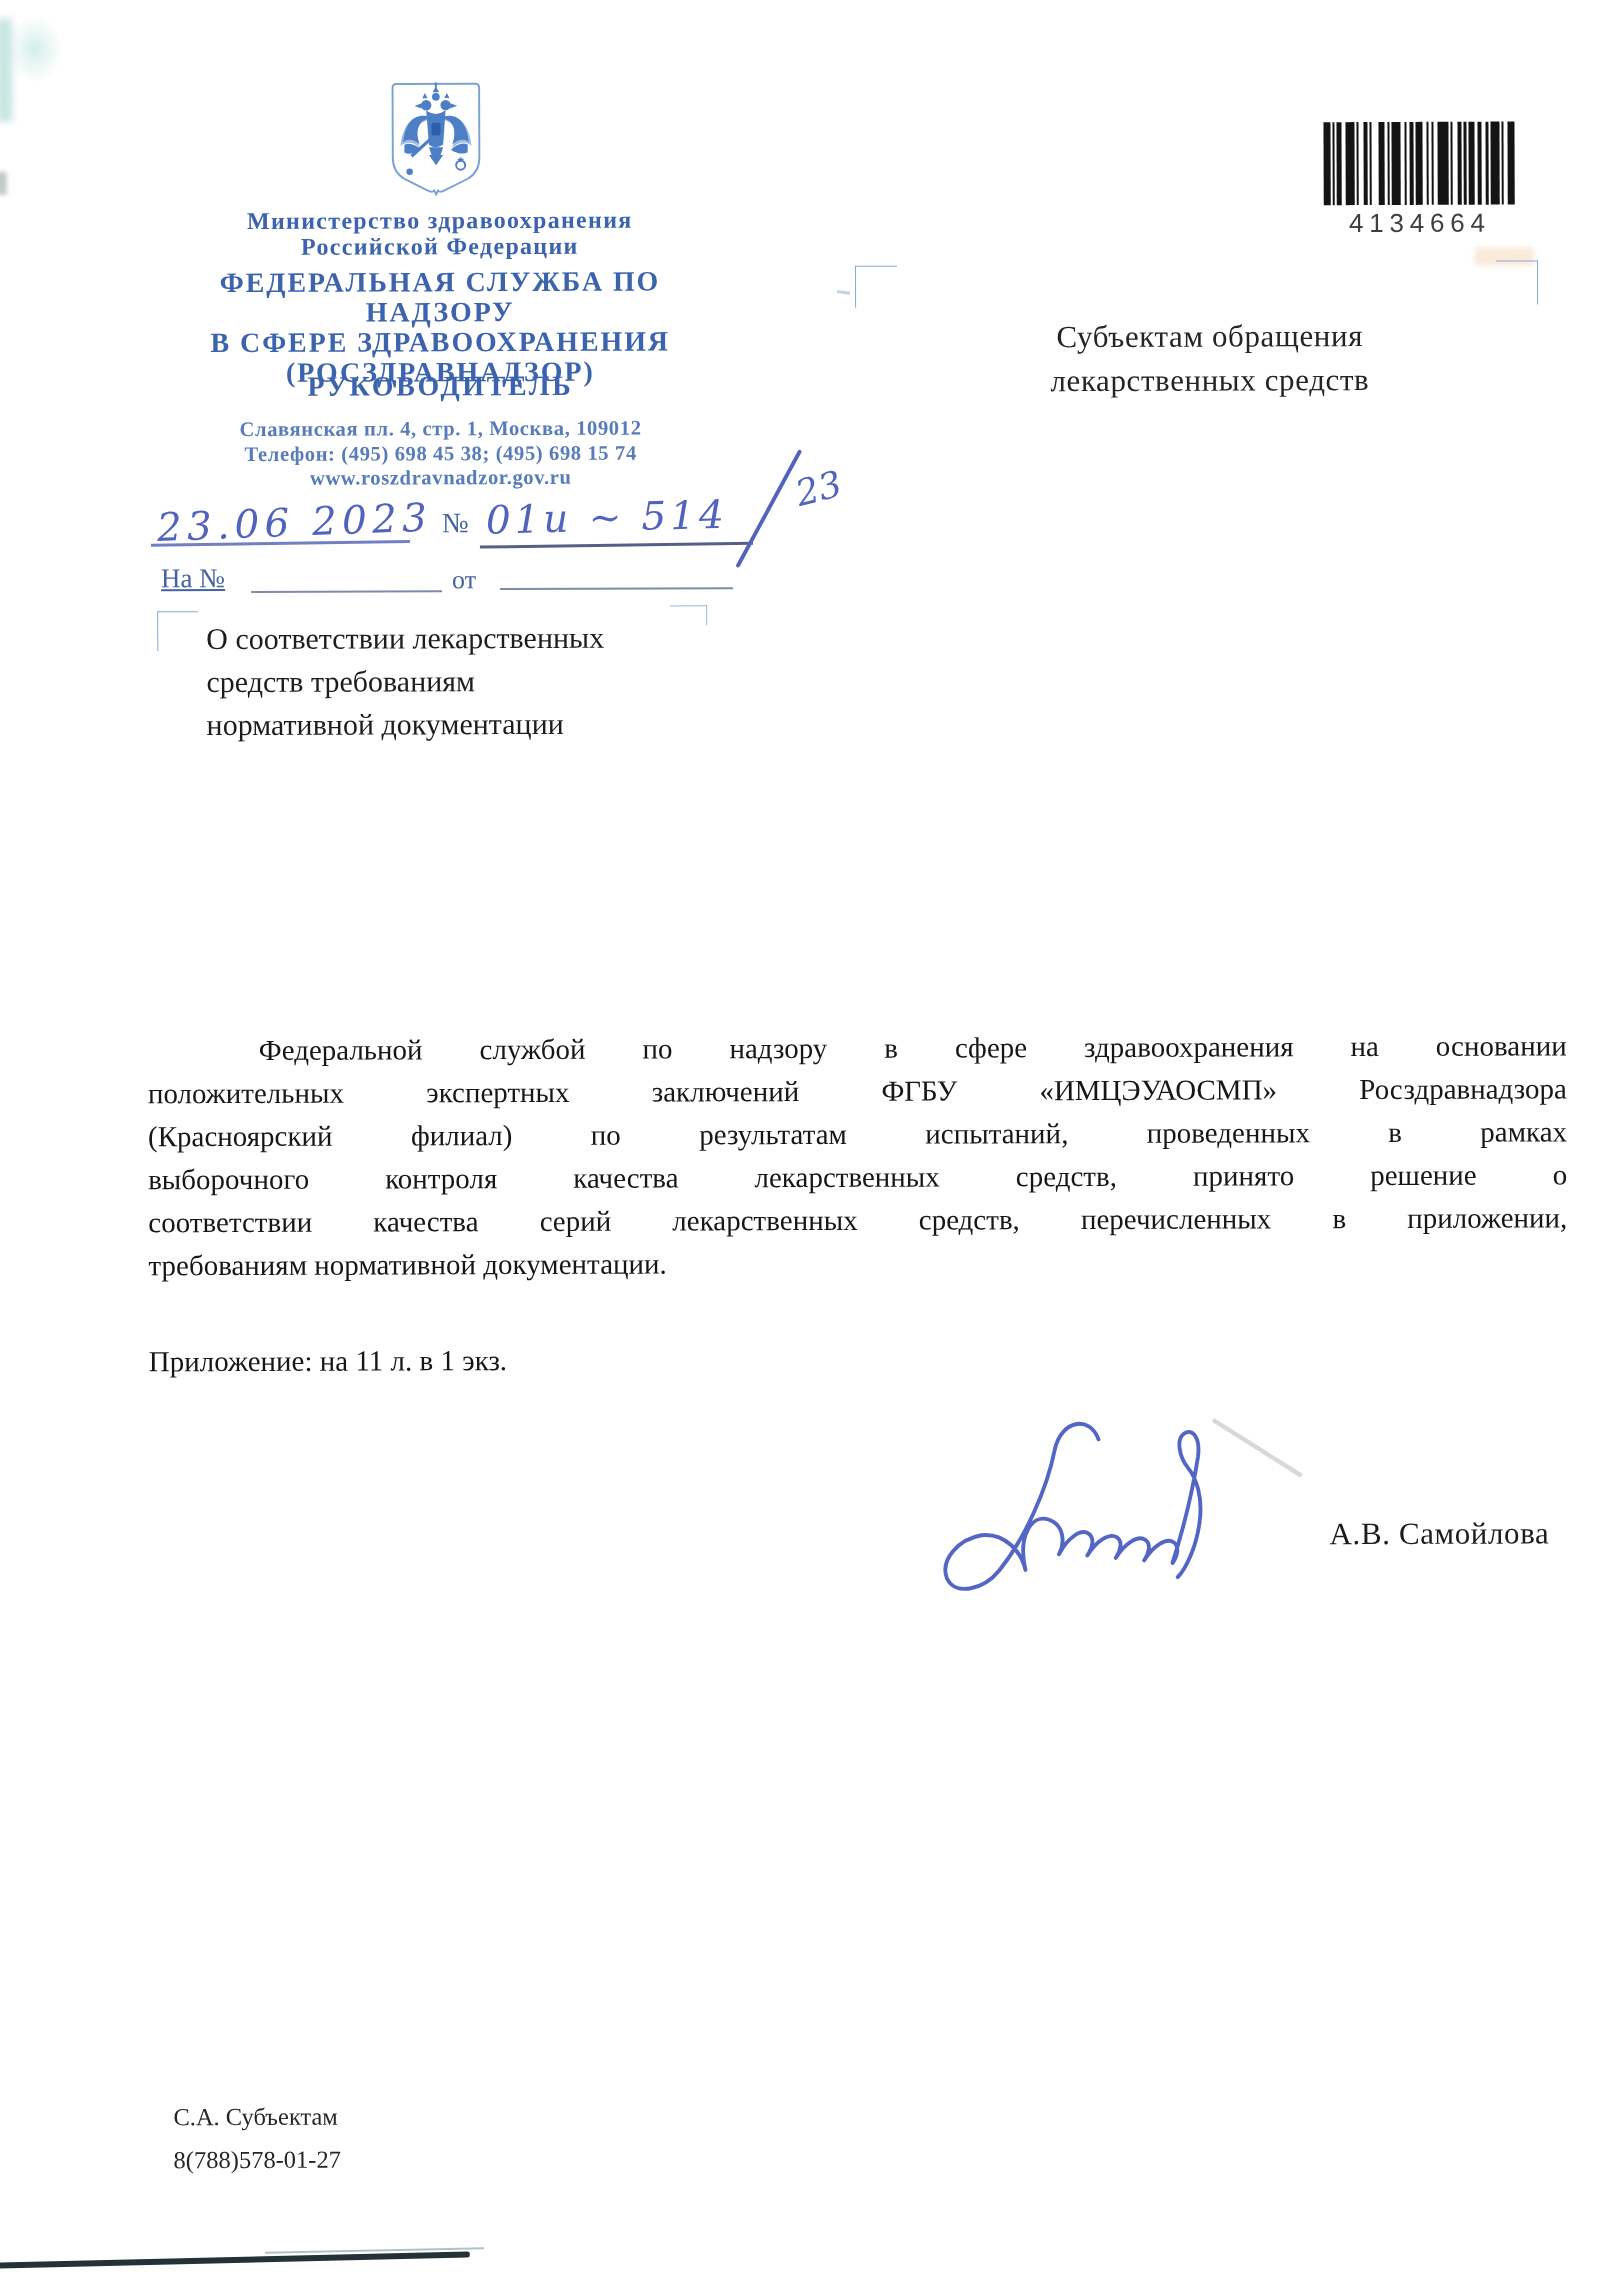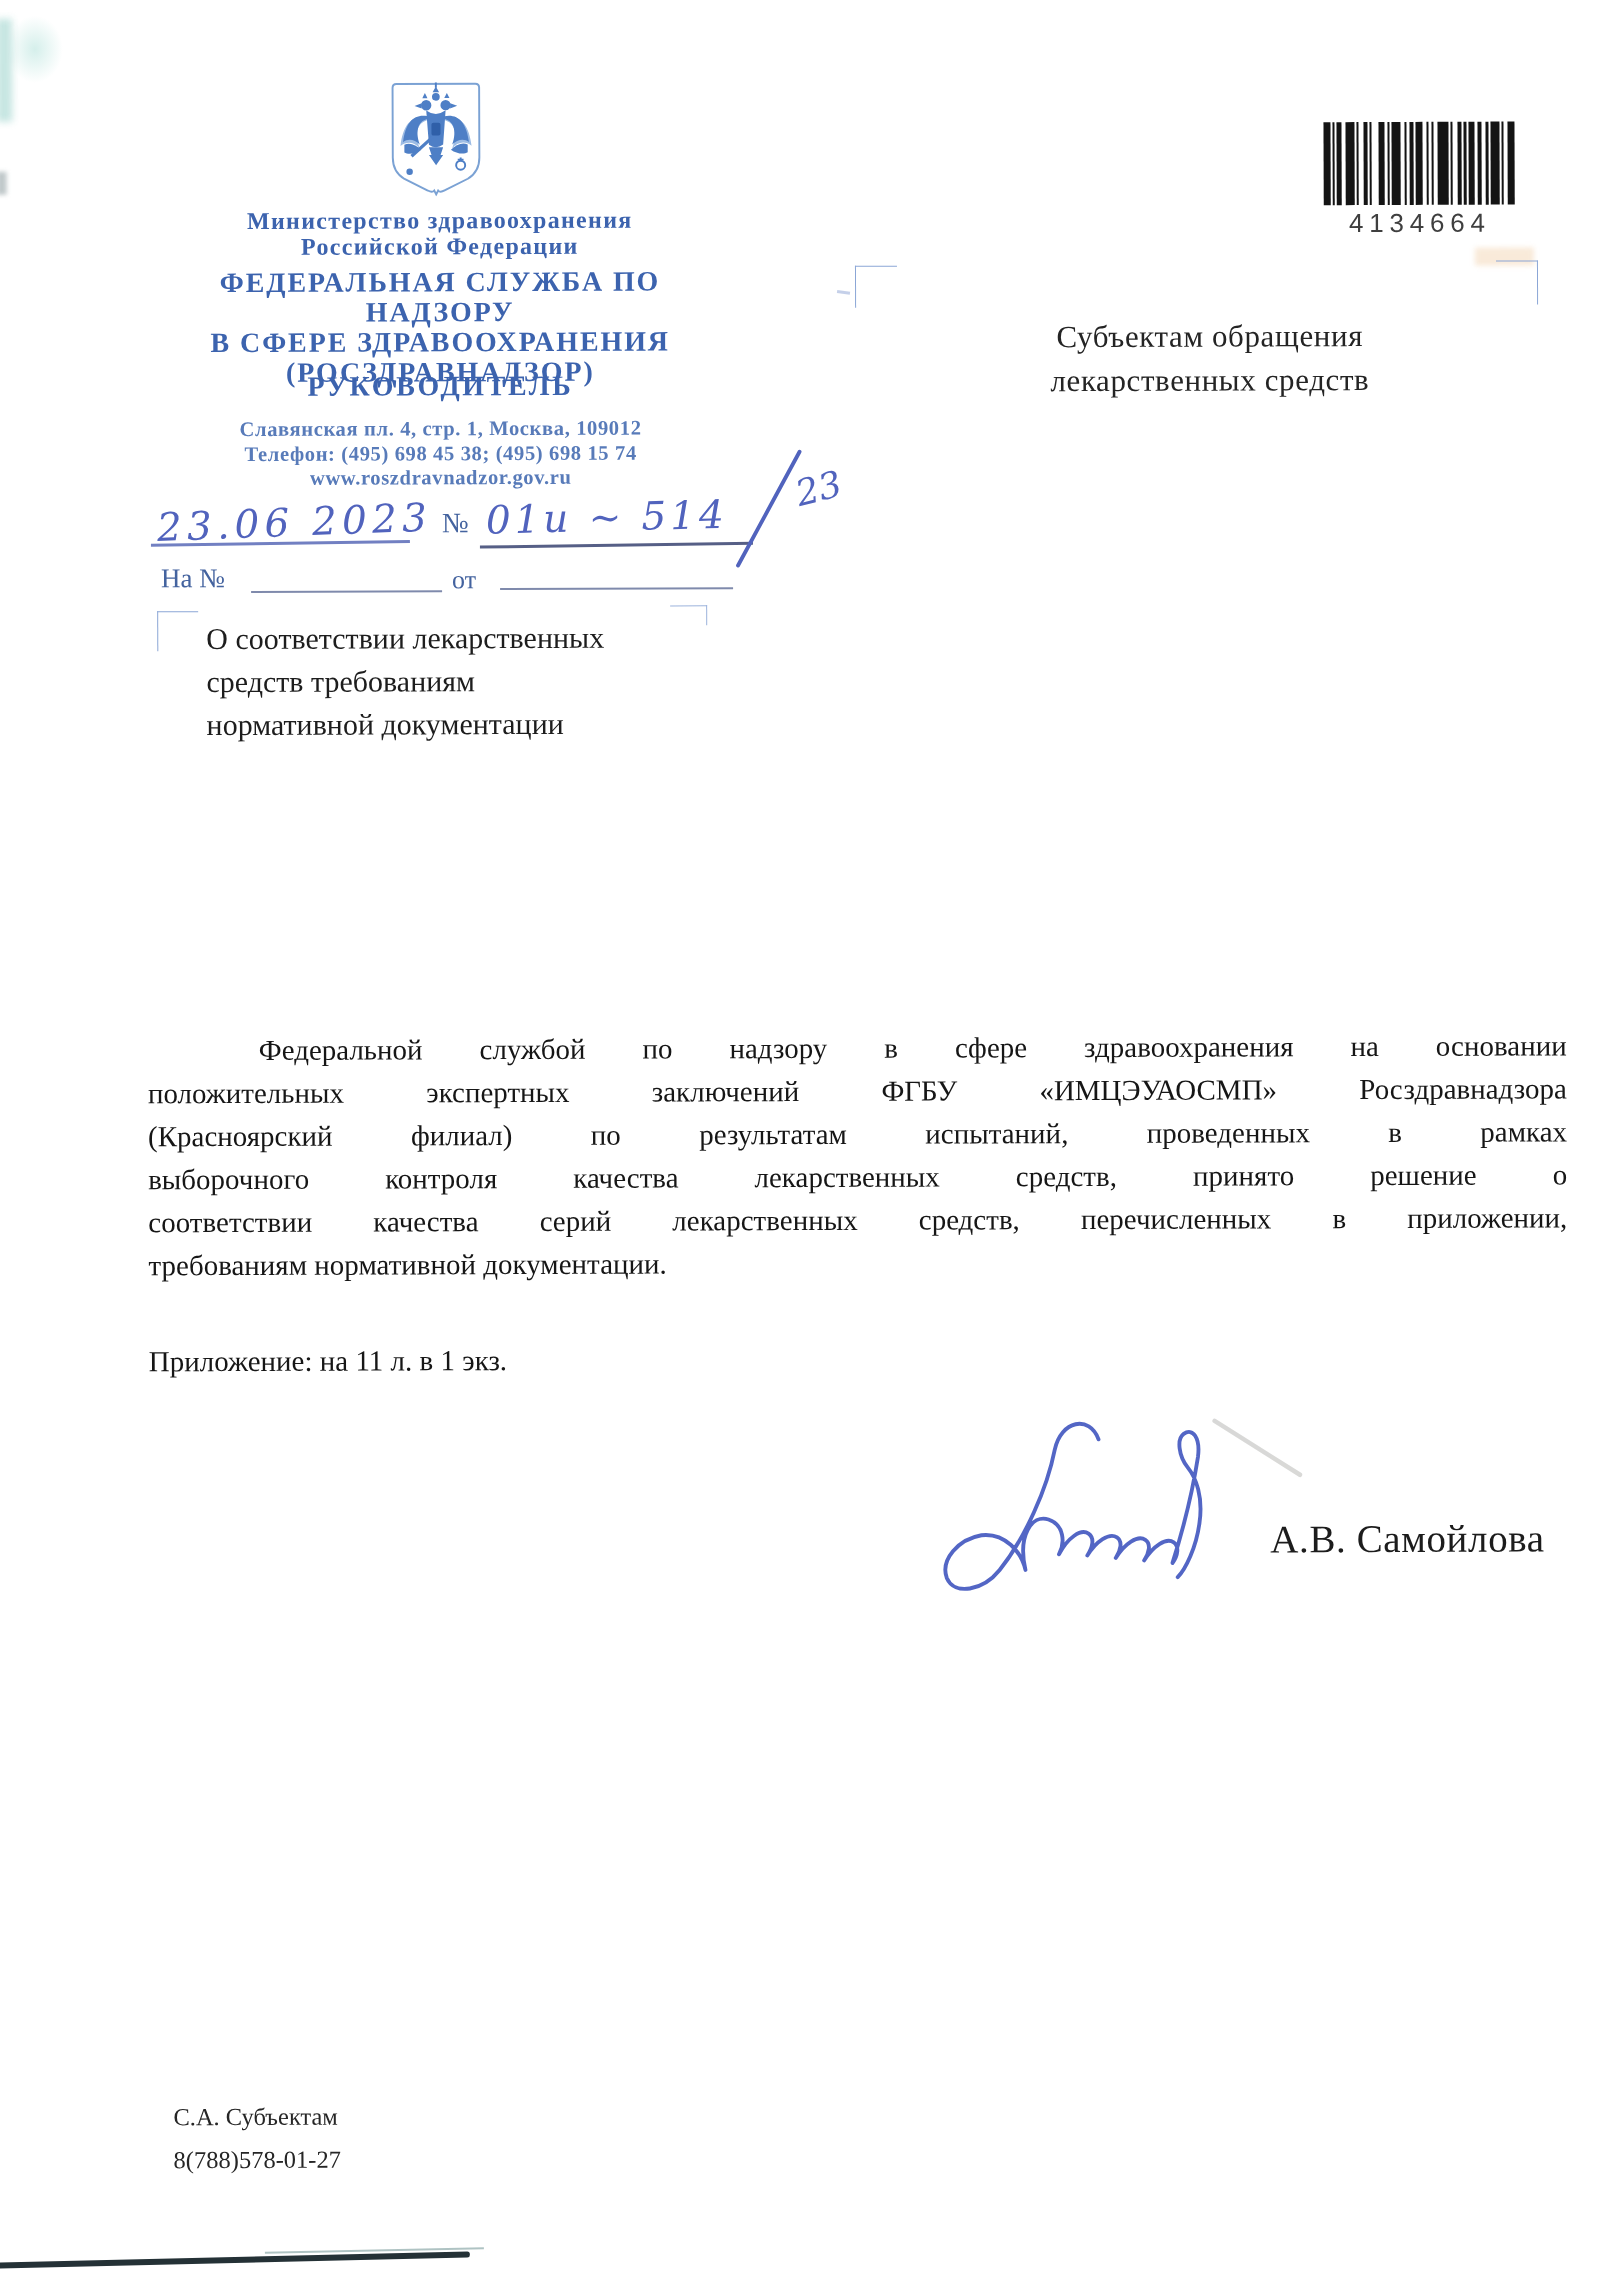--- a/index.html
+++ b/index.html
@@ -66,39 +66,39 @@
   
   .hand { font-family:"DejaVu Serif", serif; font-style:italic; color:var(--ink-blue); }
   .ref-date { left:159px; top:498px; font-size:39px; letter-spacing:5.2px; transform:rotate(-2deg); }
   .ref-date-line { left:153px; top:540px; width:259px; height:2.6px; background:#7280c2; transform:rotate(-0.6deg); }
   .ref-no-sign { left:444px; top:506px; font-size:28px; color:#44639f; }
   .ref-number { left:488px; top:494px; font-size:39px; letter-spacing:3.9px; transform:rotate(-1.2deg); }
   .ref-number-line { left:482px; top:543px; width:273px; height:2.6px; background:#565f86; transform:rotate(-0.6deg); }
   .ref-slash { left:727px; top:444px; width:97px; height:129px; }
   .ref-suffix { left:798px; top:468px; font-size:36px; transform:rotate(-14deg); }
 
-  .reply-label { left:163px; top:561px; font-size:27px; color:#44639f; }
+  .reply-label { left:163px; top:561px; font-size:27px; color:#44639f;text-decoration:underline; }
   .reply-line1 { left:253px; top:589px; width:191px; height:1.9px; background:var(--line-gray); }
   .reply-from { left:454px; top:564px; font-size:26px; color:#44639f; }
   .reply-line2 { left:502px; top:587px; width:233px; height:1.9px; background:var(--line-gray); }
 
   
   .subject { left:208px; top:615px; width:490px; font-size:30px; line-height:43px; color:#1d1d1d; }
 
   
   .body-text { left:148px; top:1027px; width:1419px; font-size:29px; line-height:43px; color:#161616; }
   .body-line { text-align:justify; text-align-last:justify; text-justify:inter-word; }
   .body-line.indent { text-indent:111px; }
   .body-line.last { text-align-last:left; }
   .attachment { left:148px; top:1343px; font-size:29px; color:#161616; }
 
   
   .signature-svg { left:922px; top:1399px; width:400px; height:213px; }
-  .signature-name { left:1264px; top:1518px; width:284px; text-align:center;
-    font-size:39px; letter-spacing:0.6px; color:#1c1c1c; }
+  .signature-name { left:1264px; top:1518px; width:284px; text-align:right;
+    font-size:31px; letter-spacing:0.6px; color:#1c1c1c; }
 
   
   .executor-name { left:170px; top:2101px; font-size:24.5px; color:#262626; }
   .executor-phone { left:170px; top:2144px; font-size:24.5px; color:#262626; }
 </style>
 </head>
 <body>
 
 <div id="document-content">
 

